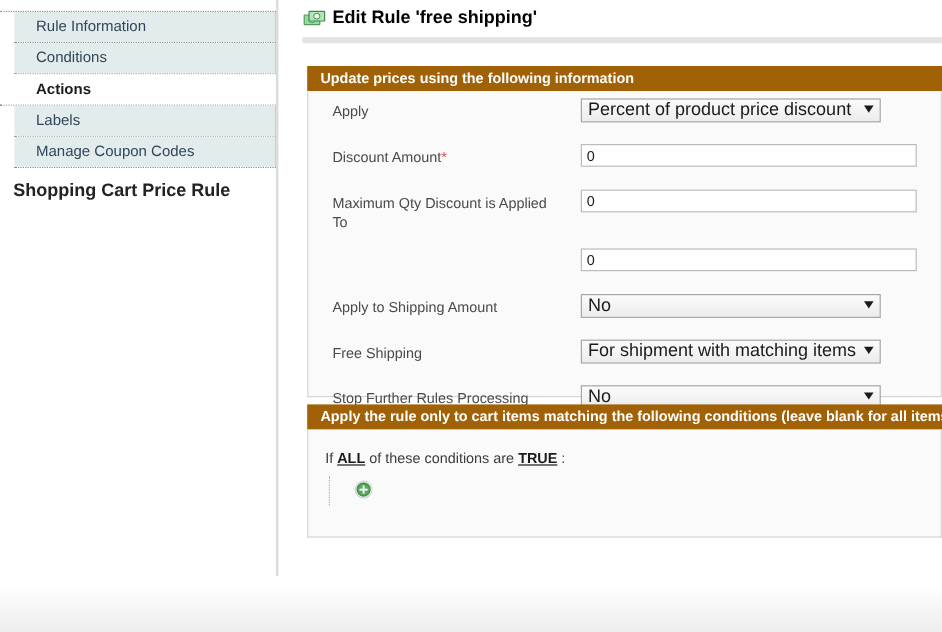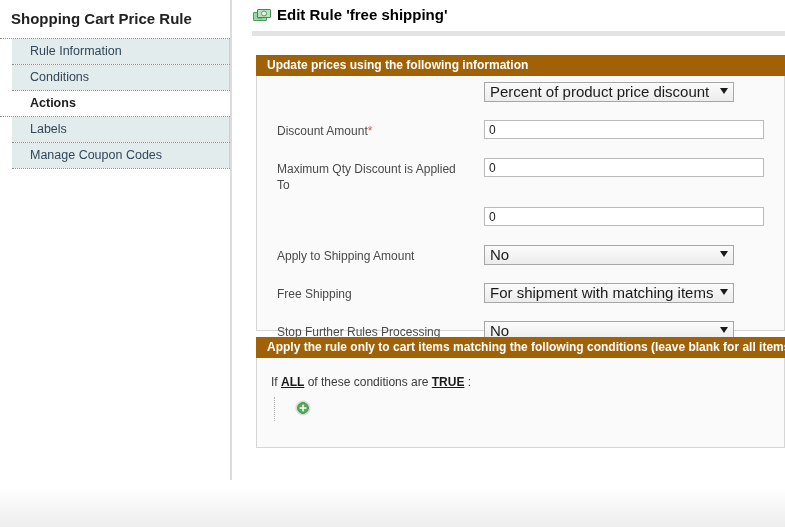--- a/index.html
+++ b/index.html
@@ -278,22 +278,20 @@
   }
 </style>
 </head>
 <body>
 
 <div id="page-bottom-gradient"></div>
 
 <div id="layout">
 
   <div id="sidebar">
-    <div id="sidebar-title">Shopping Cart Price Rule</div>
-
     <div id="sidebar-tabs">
 
       <div class="tab-sep sep-full"></div>
 
       <div class="tab-item">
         <div class="tab-fill"></div>
         <span class="tab-label">Rule Information</span>
       </div>
 
       <div class="tab-sep"></div>
@@ -320,20 +318,22 @@
       <div class="tab-sep"></div>
 
       <div class="tab-item">
         <div class="tab-fill"></div>
         <span class="tab-label">Manage Coupon Codes</span>
       </div>
 
       <div class="tab-sep"></div>
 
     </div>
+
+    <div id="sidebar-title">Shopping Cart Price Rule</div>
   </div>
 
   <div id="content">
 
     <div id="content-head">
       <span id="rule-icon">
         <svg width="20" height="18" viewBox="0 0 20 18" xmlns="http://www.w3.org/2000/svg">
           <rect x="1.5" y="5.5" width="13" height="8" rx="0.5" fill="#9cd6a4" stroke="#4f9d5f" stroke-width="1"></rect>
           <ellipse cx="8" cy="9.5" rx="2.6" ry="2.4" fill="#d9f2dc" stroke="#4f9d5f" stroke-width="0.8"></ellipse>
           <rect x="5.5" y="2.5" width="13" height="8" rx="0.5" fill="#b5e3bb" stroke="#3f8a4e" stroke-width="1"></rect>
@@ -342,20 +342,23 @@
       </span>
       <span id="content-title">Edit Rule 'free shipping'</span>
       <div id="title-rule"></div>
     </div>
 
     <div class="panel" id="panel-actions">
       <div class="panel-head">Update prices using the following information</div>
       <div class="panel-body">
 
         <div class="form-row">
+          <div class="form-label">
+            <span>Apply</span>
+          </div>
           <div class="form-field">
             <div class="sel">
               <span>Percent of product price discount</span>
               <span class="arrow"></span>
             </div>
           </div>
         </div>
 
         <div class="form-row" style="margin-top:9px;">
           <div class="form-label">

